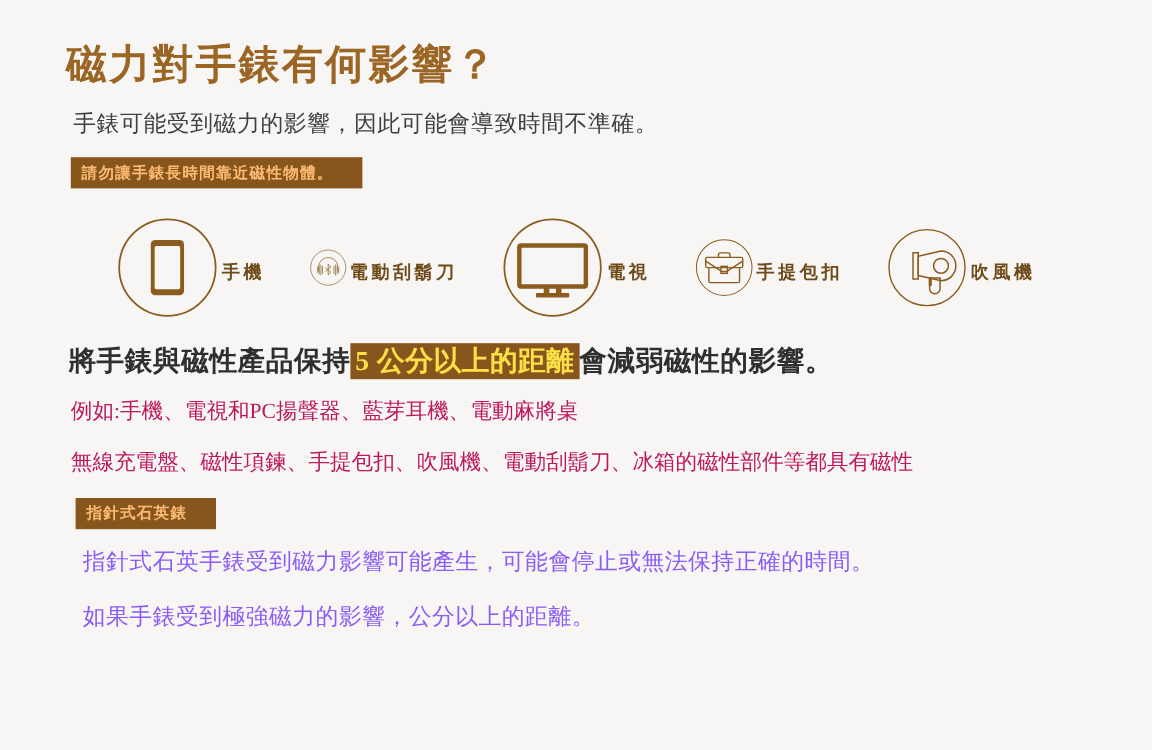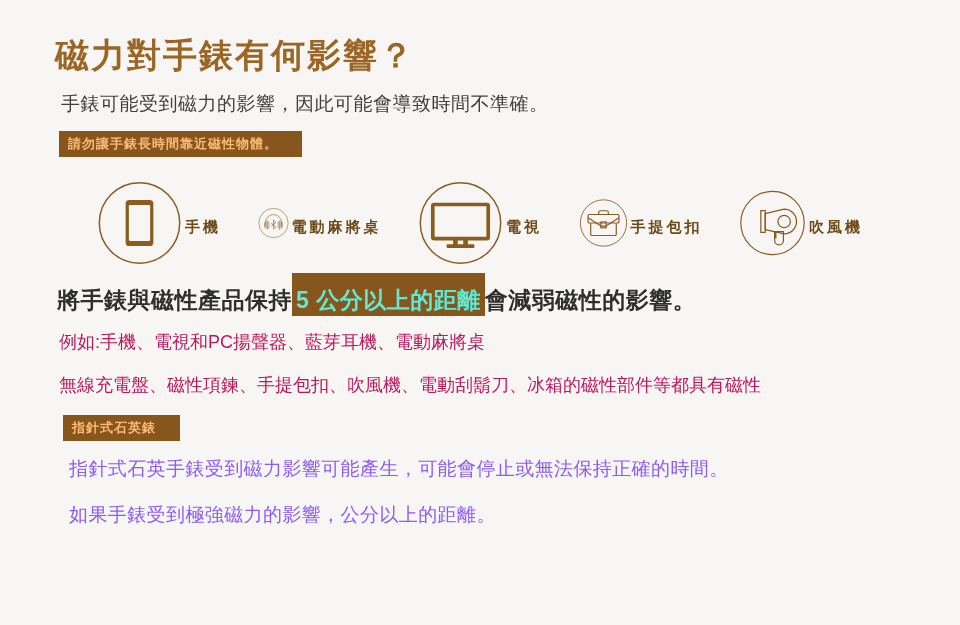--- a/index.html
+++ b/index.html
@@ -17,20 +17,21 @@
     -webkit-font-smoothing: antialiased;
   }
 
   .page {
     position: relative;
     width: 960px;
     height: 509px;
     box-sizing: border-box;
     padding: 0 55px;
     background: #f7f6f4;
+    font-family: Liberation Serif, serif;
   }
 
   
   .main-title {
     margin: 0;
     padding-top: 34px;
     font-size: 34px;
     font-weight: bold;
     letter-spacing: 2px;
     color: #9b6524;
@@ -98,22 +99,22 @@
     padding-left: 2px;
     font-size: 23px;
     font-weight: bold;
     letter-spacing: 0.5px;
     color: #2f2f2f;
     line-height: 1.35;
     white-space: nowrap;
   }
   .inline-hl {
     background: #87561c;
-    color: #5eead4;
-    padding: 14px 4px 3px 4px;
+    color: #fde047;
+    padding: 2px 4px 3px 4px;
   }
 
   .example-line {
     margin: 0;
     padding-top: 13px;
     padding-left: 4px;
     font-size: 18px;
     letter-spacing: 0px;
     color: #be185d;
     line-height: 1.5;
@@ -175,21 +176,21 @@
           <line x1="24" y1="41.5" x2="24" y2="62.5"></line>
           <line x1="28" y1="39.5" x2="28" y2="64.5"></line>
           <line x1="32" y1="43" x2="32" y2="61"></line>
           <line x1="72" y1="45" x2="72" y2="59"></line>
           <line x1="68" y1="41.5" x2="68" y2="62.5"></line>
           <line x1="64" y1="39.5" x2="64" y2="64.5"></line>
           <line x1="60" y1="43" x2="60" y2="61"></line>
         </g>
         <path d="M46 38 L46 64 L53 57.5 L40 47 M46 38 L53 44.5 L40 55" fill="none" stroke="#8a5c1e" stroke-width="1.8" stroke-linejoin="round" stroke-linecap="round"></path>
       </svg>
-      <div class="icon-label">電動麻將桌</div>
+      <div class="icon-label">電動刮鬍刀</div>
     </div>
 
     <div class="icon-cell">
       <svg class="icon-circle" viewBox="0 0 92 92">
         <circle cx="46" cy="46" r="43.5" fill="none" stroke="#8a5c1e" stroke-width="1.6"></circle>
         <rect x="16" y="26" width="60" height="37" rx="1.5" ry="1.5" fill="none" stroke="#8a5c1e" stroke-width="4"></rect>
         <rect x="38" y="63" width="5" height="7" fill="#8a5c1e"></rect>
         <rect x="49" y="63" width="5" height="7" fill="#8a5c1e"></rect>
         <rect x="31" y="69" width="30" height="4" rx="1" fill="#8a5c1e"></rect>
       </svg>

